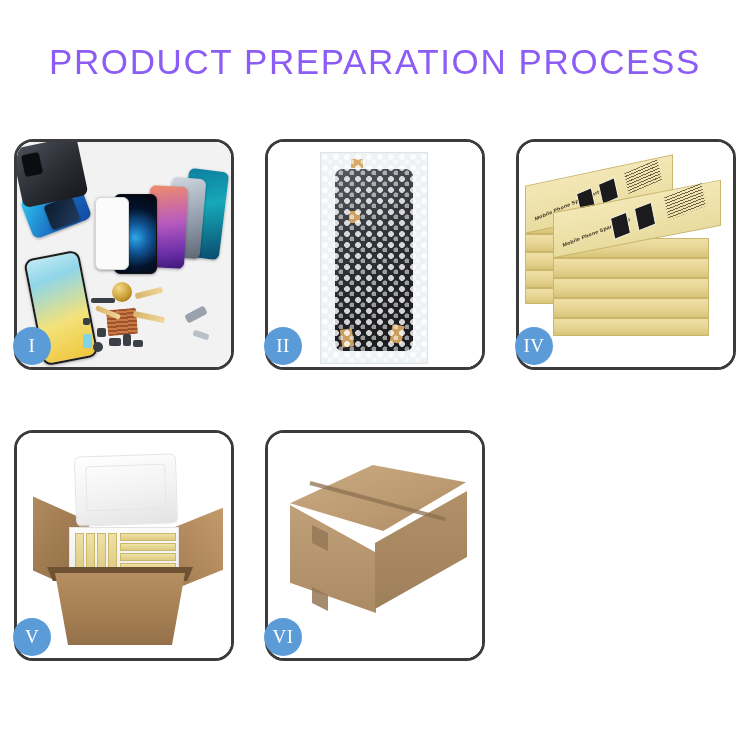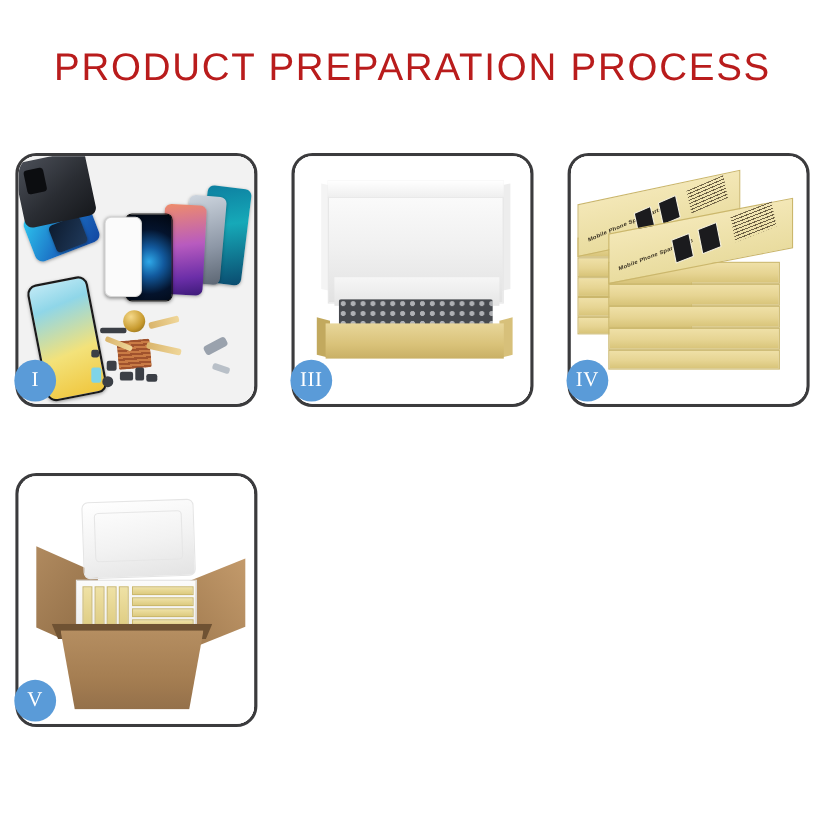--- a/index.html
+++ b/index.html
@@ -27,21 +27,21 @@
     left: 0;
     width: 750px;
     text-align: center;
   }
 
   .title {
     font-family: "Liberation Sans", sans-serif;
     font-size: 35px;
     font-weight: 400;
     letter-spacing: 1.6px;
-    color: #b91c1c;
+    color: #8b5cf6;
     line-height: 40px;
     white-space: nowrap;
   }
 
   .subtitle {
     margin-top: 9px;
     font-family: "Liberation Sans", sans-serif;
     font-size: 14.5px;
     font-weight: 400;
     letter-spacing: 0.15px;
@@ -412,36 +412,36 @@
         <div class="p1-flex sh" style="left:118px;top:148px;width:28px;height:6px;transform:rotate(-14deg);"></div>
         <div class="p1-flex sh" style="left:116px;top:172px;width:32px;height:6px;transform:rotate(12deg);"></div>
         <div class="p1-flex sh" style="left:78px;top:168px;width:26px;height:5px;transform:rotate(22deg);"></div>
         <div class="sh" style="left:66px;top:192px;width:9px;height:14px;background:#7fd4e8;border-radius:2px;"></div>
         <div class="sh" style="left:168px;top:168px;width:22px;height:9px;background:#9aa2ad;border-radius:3px;transform:rotate(-28deg);"></div>
         <div class="sh" style="left:176px;top:190px;width:16px;height:6px;background:#b9c0c8;border-radius:2px;transform:rotate(18deg);"></div>
       </div>
       <div class="badge">I</div>
     </div>
 
-
     <div class="panel">
       <div class="panel-inner">
-        <div class="p3-bg"></div>
-        <div class="p3-lid-lflap"></div>
-        <div class="p3-lid-rflap"></div>
-        <div class="p3-lid-back"></div>
-        <div class="p3-lid-top"></div>
-        <div class="p3-foam"></div>
-        <div class="p3-contents"></div>
-        <div class="p3-box-lside"></div>
-        <div class="p3-box-rside"></div>
-        <div class="p3-box-front"></div>
+        <div class="p2-bg"></div>
+        <div class="p2-bag">
+          <div class="p2-screen"></div>
+          <div class="p2-tape sh" style="left:30px;top:6px;width:12px;height:9px;"></div>
+          <div class="p2-tape sh" style="left:28px;top:58px;width:11px;height:12px;"></div>
+          <div class="p2-tape sh" style="left:20px;top:176px;width:12px;height:18px;transform:rotate(-8deg);"></div>
+          <div class="p2-tape sh" style="left:70px;top:172px;width:12px;height:18px;transform:rotate(9deg);"></div>
+          <div class="p2-bubbles"></div>
+          <div class="p2-bubbles2"></div>
+        </div>
       </div>
-      <div class="badge">III</div>
+      <div class="badge">II</div>
     </div>
+
 
     <div class="panel">
       <div class="panel-inner">
         <div class="p4-bg"></div>
 
         <div class="stackbox" style="left:6px;top:146px;width:104px;height:16px;"></div>
         <div class="stackbox" style="left:6px;top:128px;width:104px;height:18px;"></div>
         <div class="stackbox" style="left:6px;top:110px;width:104px;height:18px;"></div>
         <div class="stackbox" style="left:6px;top:92px;width:104px;height:18px;"></div>
         <div class="stackbox" style="left:6px;top:74px;width:104px;height:18px;"></div>
@@ -485,15 +485,27 @@
         <div class="p5-yellow sh" style="left:103px;top:110px;width:56px;height:8px;"></div>
         <div class="p5-yellow sh" style="left:103px;top:120px;width:56px;height:8px;"></div>
         <div class="p5-yellow sh" style="left:103px;top:130px;width:56px;height:8px;"></div>
 
         <div class="p5-box-rim"></div>
         <div class="p5-box-front"></div>
       </div>
       <div class="badge">V</div>
     </div>
 
+    <div class="panel">
+      <div class="panel-inner">
+        <div class="p6-bg"></div>
+        <div class="p6-top"></div>
+        <div class="p6-left"></div>
+        <div class="p6-right"></div>
+        <div class="p6-seam"></div>
+        <div class="p6-tape sh" style="left:44px;top:96px;width:16px;height:18px;transform:skewY(26deg);"></div>
+        <div class="p6-tape sh" style="left:44px;top:158px;width:16px;height:16px;transform:skewY(26deg);"></div>
+      </div>
+      <div class="badge">VI</div>
+    </div>
 
   </div>
 </div>
 
 </body></html>

